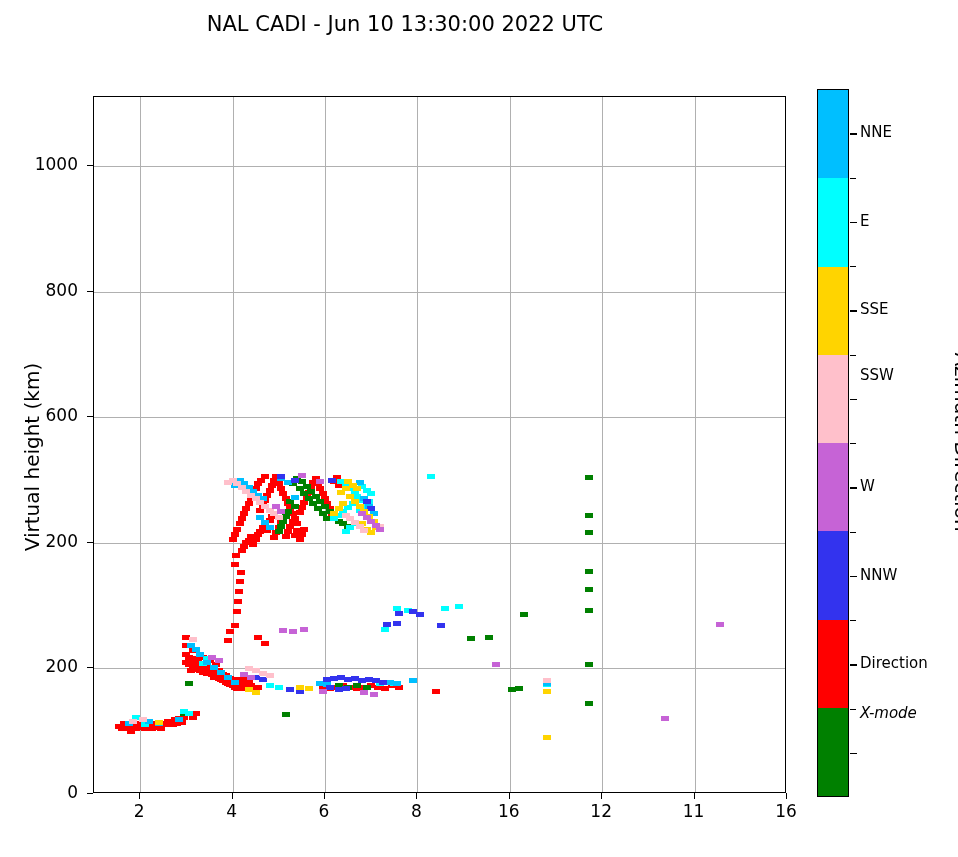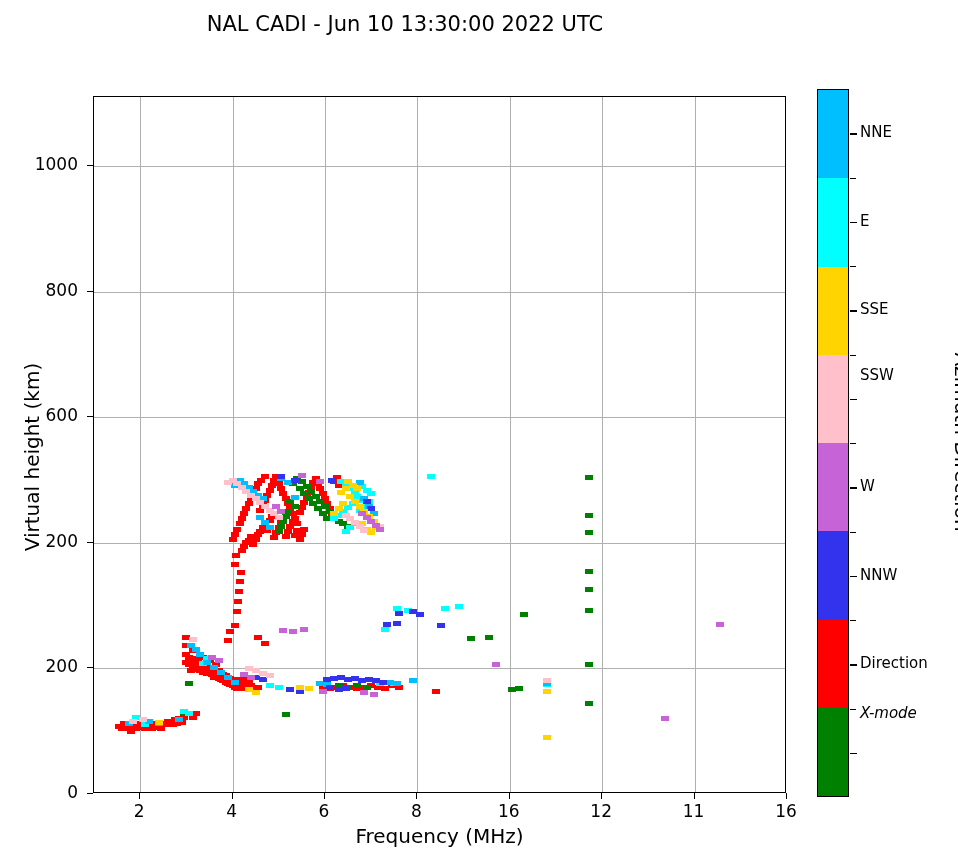--- a/index.html
+++ b/index.html
@@ -529,21 +529,20 @@
       <div class="ytick" style="top: 541.829px;"></div>
       <div class="yticklabel" style="top: 530.829px;">200</div>
       <div class="ytick" style="top: 416.243px;"></div>
       <div class="yticklabel" style="top: 405.243px;">600</div>
       <div class="ytick" style="top: 290.658px;"></div>
       <div class="yticklabel" style="top: 279.658px;">800</div>
       <div class="ytick" style="top: 165.072px;"></div>
       <div class="yticklabel" style="top: 154.072px;">1000</div>
     </div>
 
-  <div id="xlabel">Frequency (MHz)</div>
   <div id="ylabel">Virtual height (km)</div>
 
   <div id="cbar">
       <div class="cseg" style="top: 0%; height: 12.5%; background: rgb(0, 191, 255);"></div>
       <div class="cseg" style="top: 12.5%; height: 12.5%; background: rgb(0, 255, 255);"></div>
       <div class="cseg" style="top: 25%; height: 12.5%; background: rgb(255, 212, 0);"></div>
       <div class="cseg" style="top: 37.5%; height: 12.5%; background: rgb(255, 192, 203);"></div>
       <div class="cseg" style="top: 50%; height: 12.5%; background: rgb(198, 99, 214);"></div>
       <div class="cseg" style="top: 62.5%; height: 12.5%; background: rgb(51, 51, 238);"></div>
       <div class="cseg" style="top: 75%; height: 12.5%; background: rgb(255, 0, 0);"></div>

